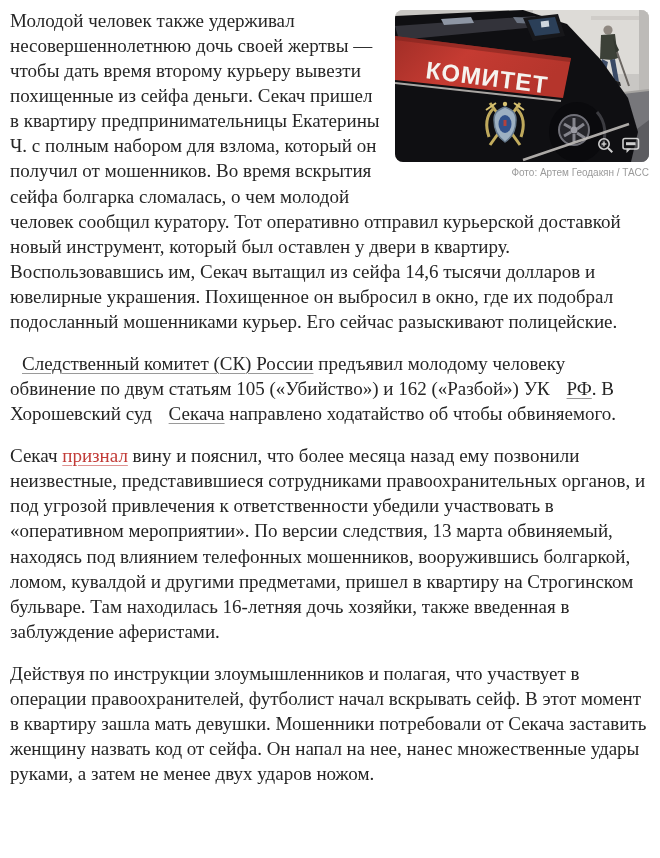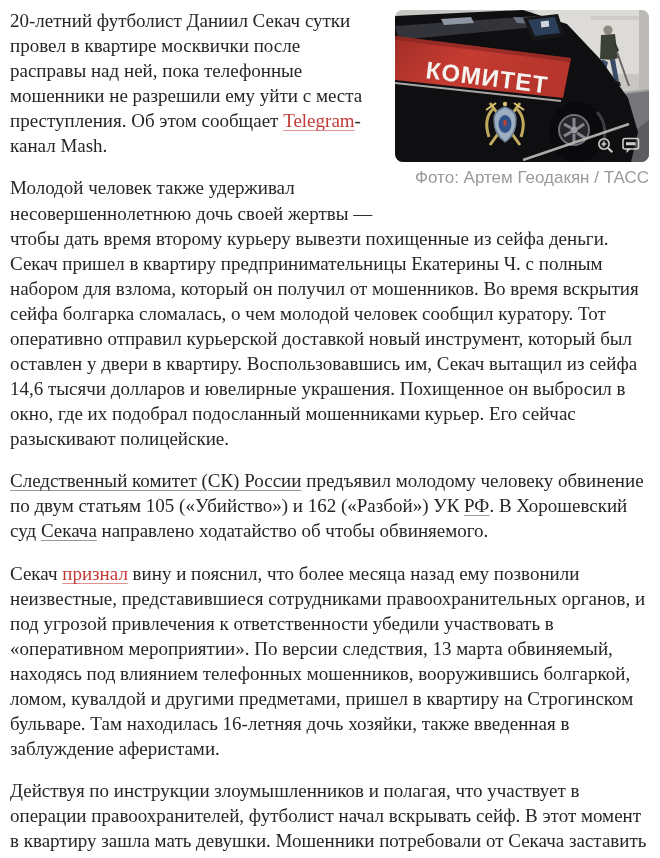--- a/index.html
+++ b/index.html
@@ -24,20 +24,21 @@
     text-decoration-color: rgba(194, 59, 55, 0.55);
     text-decoration-thickness: 1px;
     text-underline-offset: 3px;
   }
   .link-dark {
     color: #262626;
     text-decoration: underline;
     text-decoration-color: #9a9a9a;
     text-decoration-thickness: 1px;
     text-underline-offset: 3px;
+    margin-left: 12px;
   }
   figure.photo-figure {
     float: right;
     width: 254px;
     margin: 2px 0 26px 15px;
   }
   .photo {
     position: relative;
     width: 254px;
     height: 152px;
@@ -52,21 +53,21 @@
     right: 9px;
     bottom: 8px;
     display: flex;
     gap: 8px;
     align-items: center;
   }
   .overlay-icons svg { display: block; cursor: pointer; opacity: 0.9; }
   figcaption {
     margin-top: 5px;
     font-family: "Liberation Sans", "DejaVu Sans", sans-serif;
-    font-size: 17px;
+    font-size: 10px;
     line-height: 1.25;
     color: #9a9a9a;
     text-align: right;
   }
   .vehicle-label {
     font-family: "Liberation Sans", "DejaVu Sans", sans-serif;
     font-weight: bold;
     letter-spacing: 1px;
   }
 </style>
@@ -173,21 +174,20 @@
           <svg width="18" height="17" viewBox="0 0 18 17">
             <rect x="1" y="1.5" width="15.5" height="10.5" rx="2" fill="rgba(30,30,30,0.25)" stroke="#e3e3e3" stroke-width="1.6"></rect>
             <rect x="4" y="5.2" width="9.5" height="3" fill="#e3e3e3"></rect>
             <polygon points="4.5,11.5 4.5,16 9,11.5" fill="#e3e3e3"></polygon>
           </svg>
         </div>
       </div>
       <figcaption>Фото: Артем Геодакян / ТАСС</figcaption>
     </figure>
 
-    <p><span>20-летний футболист Даниил Секач сутки провел в квартире москвички после расправы над ней, пока телефонные мошенники не разрешили ему уйти с места преступления. Об этом сообщает </span><a class="link-red">Telegram</a><span>-канал Mash.</span></p>
 
     <p><span>Молодой человек также удерживал несовершеннолетнюю дочь своей жертвы — чтобы дать время второму курьеру вывезти похищенные из сейфа деньги. Секач пришел в квартиру предпринимательницы Екатерины Ч. с полным набором для взлома, который он получил от мошенников. Во время вскрытия сейфа болгарка сломалась, о чем молодой человек сообщил куратору. Тот оперативно отправил курьерской доставкой новый инструмент, который был оставлен у двери в квартиру. Воспользовавшись им, Секач вытащил из сейфа 14,6 тысячи долларов и ювелирные украшения. Похищенное он выбросил в окно, где их подобрал подосланный мошенниками курьер. Его сейчас разыскивают полицейские.</span></p>
 
     <p><a class="link-dark">Следственный комитет (СК) России</a><span> предъявил молодому человеку обвинение по двум статьям 105 («Убийство») и 162 («Разбой») УК </span><a class="link-dark">РФ</a><span>. В Хорошевский суд </span><a class="link-dark">Секача</a><span> направлено ходатайство об чтобы обвиняемого.</span></p>
 
     <p><span>Секач </span><a class="link-red">признал</a><span> вину и пояснил, что более месяца назад ему позвонили неизвестные, представившиеся сотрудниками правоохранительных органов, и под угрозой привлечения к ответственности убедили участвовать в «оперативном мероприятии». По версии следствия, 13 марта обвиняемый, находясь под влиянием телефонных мошенников, вооружившись болгаркой, ломом, кувалдой и другими предметами, пришел в квартиру на Строгинском бульваре. Там находилась 16-летняя дочь хозяйки, также введенная в заблуждение аферистами.</span></p>
 
     <p><span>Действуя по инструкции злоумышленников и полагая, что участвует в операции правоохранителей, футболист начал вскрывать сейф. В этот момент в квартиру зашла мать девушки. Мошенники потребовали от Секача заставить женщину назвать код от сейфа. Он напал на нее, нанес множественные удары руками, а затем не менее двух ударов ножом.</span></p>
 
   </div>

